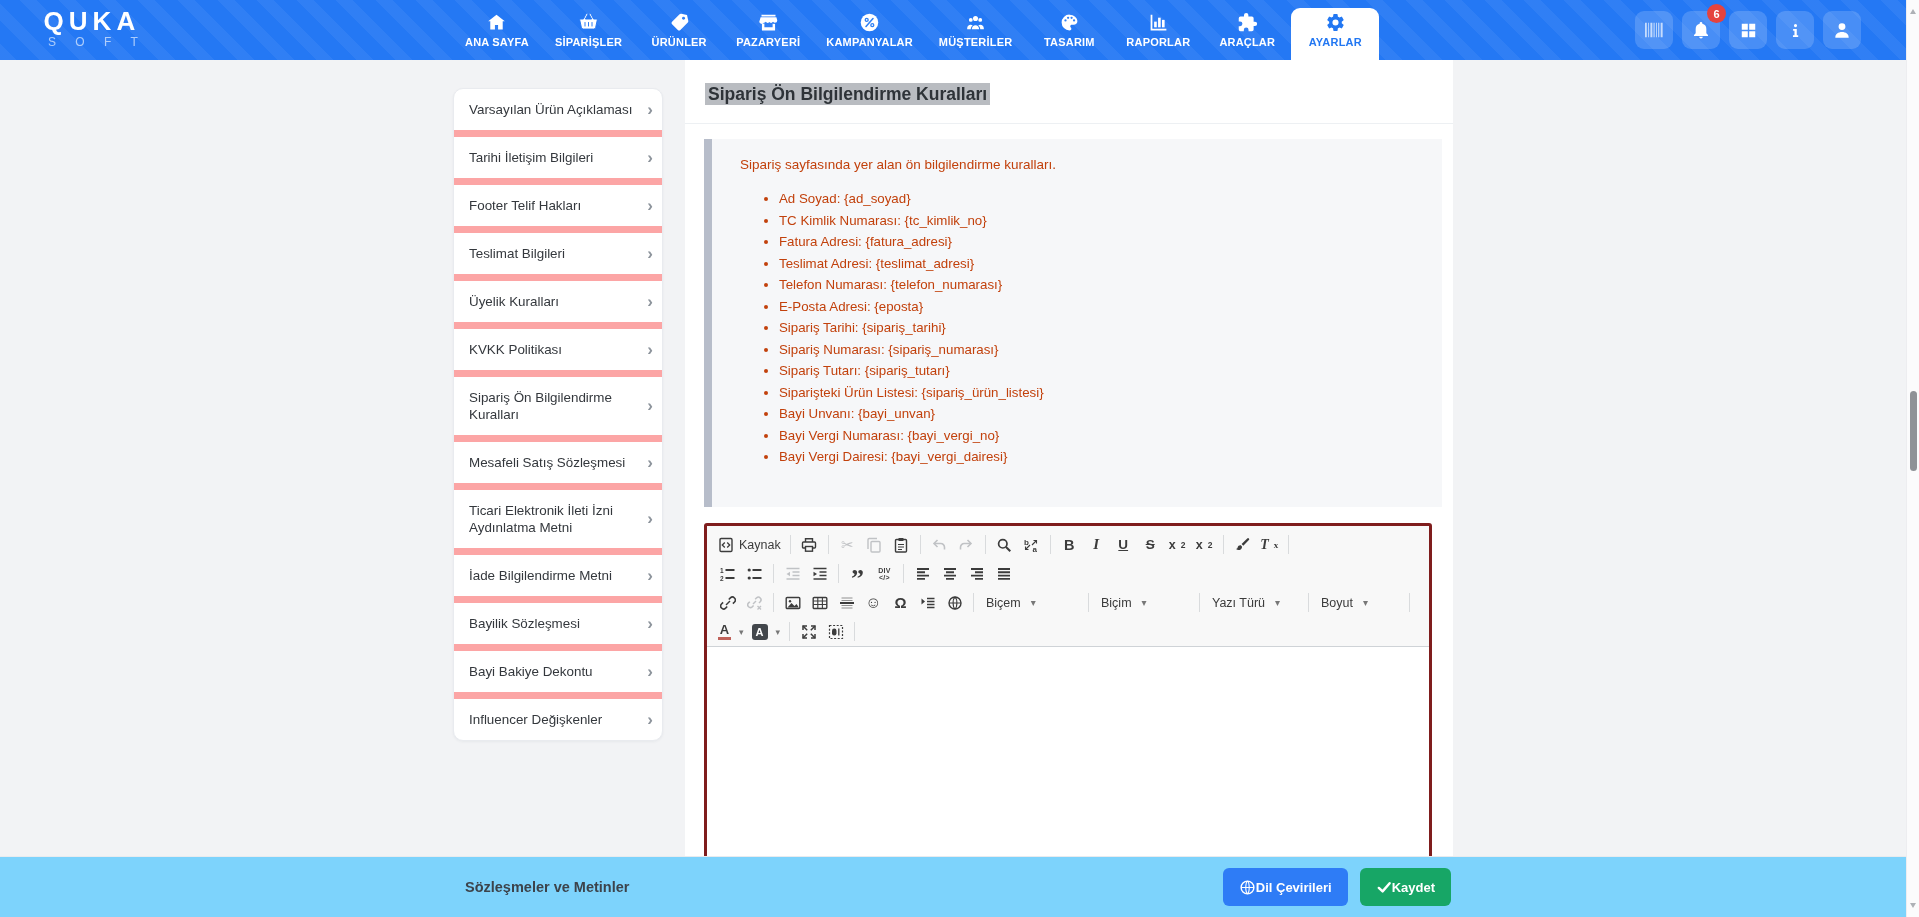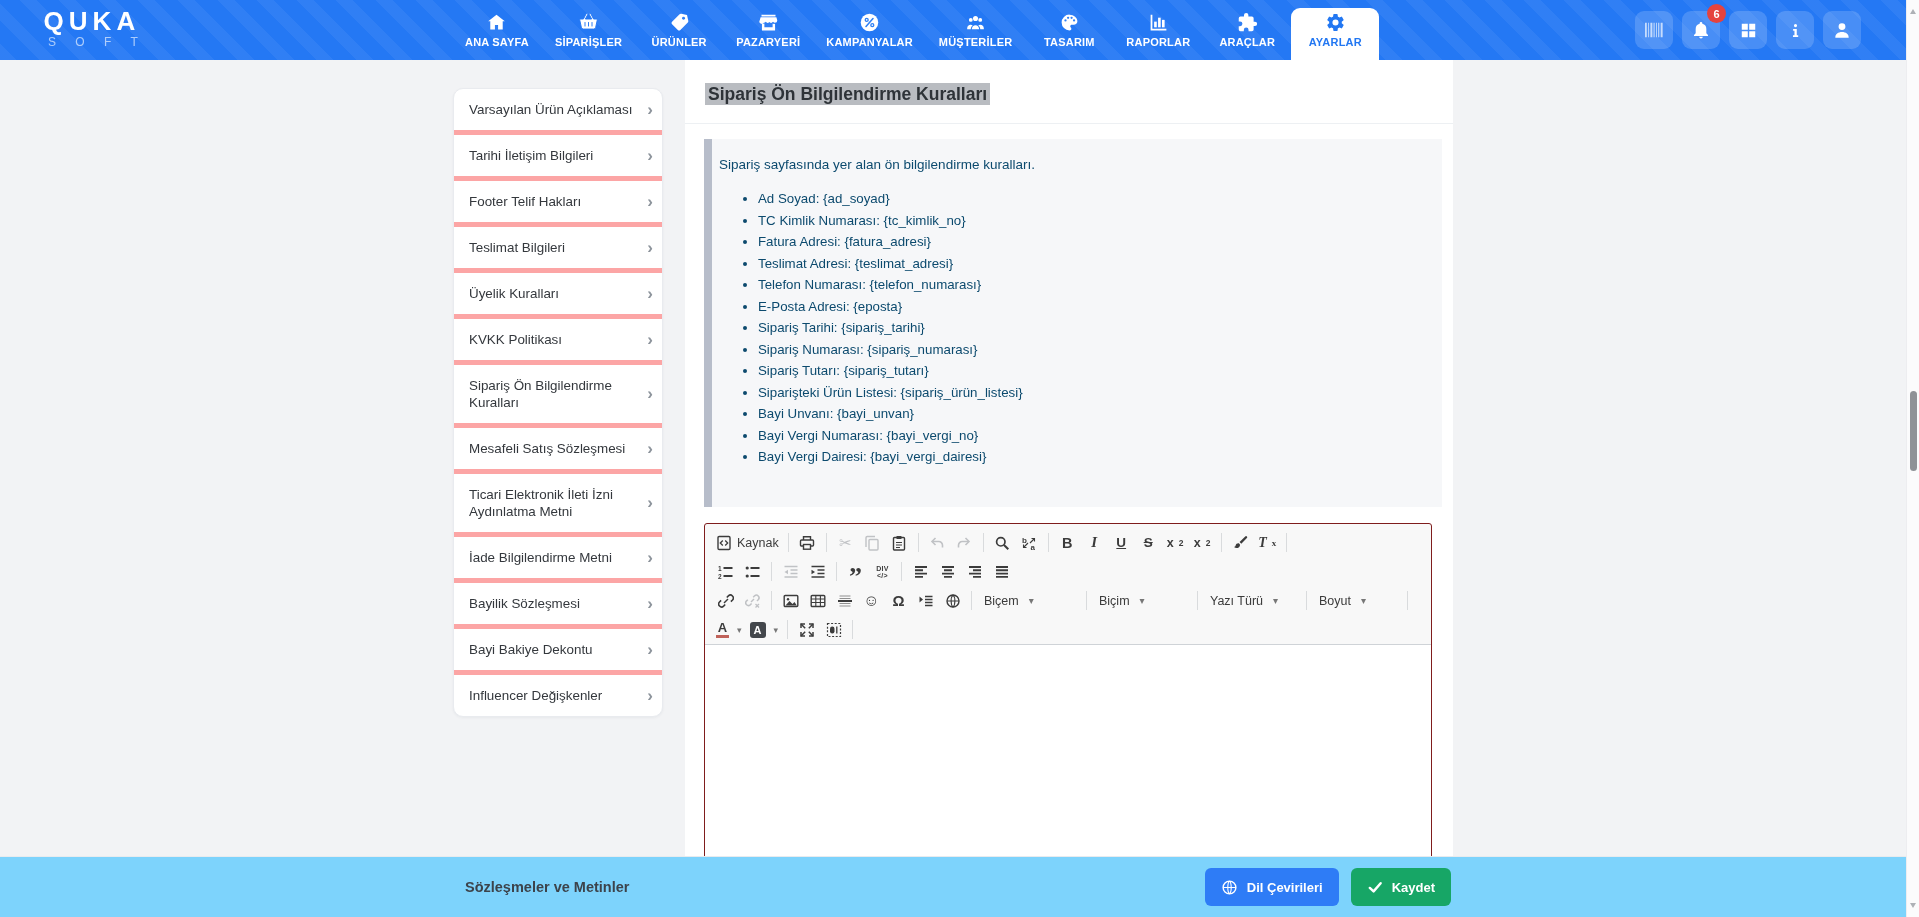--- a/index.html
+++ b/index.html
@@ -24,36 +24,36 @@
 .badge{position:absolute;top:-7px;right:-6px;min-width:19px;height:19px;border-radius:10px;background:#e5433e;color:#fff;font-size:11px;font-weight:700;display:flex;align-items:center;justify-content:center;padding:0 4px}
 
 
 .scrollbar{position:absolute;right:0;top:0;bottom:0;width:13px;background:#fbfbfc;border-left:1px solid #ededf0;z-index:9}
 .sb-up{position:absolute;top:6px;left:3px;width:0;height:0;border:3.5px solid transparent;border-bottom:5px solid #aeb1b6}
 .sb-dn{position:absolute;bottom:6px;left:3px;width:0;height:0;border:3.5px solid transparent;border-top:5px solid #aeb1b6}
 .sb-thumb{position:absolute;top:391px;left:2.5px;width:7px;height:80px;border-radius:4px;background:#8f9297}
 
 
 .sidebar{position:absolute;left:453px;top:88px;width:210px;background:#fff;border:1px solid #e9ebef;border-radius:10px;box-shadow:0 1px 3px rgba(20,30,50,.05);z-index:1;overflow:hidden}
-.sb-item{position:relative;padding:12px 24px 12px 15px;font-size:13.4px;line-height:17px;color:#34383d;border-bottom:5px solid #fca5a5;cursor:pointer}
+.sb-item{position:relative;padding:12px 24px 12px 15px;font-size:13.4px;line-height:17px;color:#34383d;border-bottom:7px solid #fca5a5;cursor:pointer}
 .sb-item:last-child{border-bottom:none}
 .sb-item .chev{position:absolute;right:9px;top:50%;transform:translateY(-52%);color:#8d949c;font-size:17px;font-weight:700;line-height:1}
 
 
 .main{position:absolute;left:685px;top:60px;width:768px;bottom:60px;background:#fff;overflow:hidden}
 .title-row{position:absolute;top:0;left:0;right:0;height:64px;border-bottom:1px solid #edf0f3;padding:24px 20px 0}
 .page-title{display:inline;font-size:17.5px;font-weight:600;color:#2e3338;background:#b9bcc1;padding:1px 3px}
-.info-box{position:absolute;left:19px;right:11px;top:79px;height:368px;background:#f6f7f9;border-left:8px solid #b7bdca;padding:15px 7px 18px;color:#0c4a6e;font-size:13.5px;overflow:hidden}
+.info-box{position:absolute;left:19px;right:11px;top:79px;height:368px;background:#f6f7f9;border-left:8px solid #b7bdca;padding:15px 28px 18px;color:#c2410c;font-size:13.5px;overflow:hidden}
 .info-intro{line-height:21px;margin-bottom:13px}
 .info-sub{line-height:21px}
 .info-box ul{margin:2px 0 0;padding-left:39px}
 .info-box li{line-height:21.5px;font-size:13.3px}
 
 
-.editor{position:absolute;left:19px;right:21px;top:463px;bottom:-2px;border:1px solid #7f1d1d;border-radius:3px;background:#f8f8f8;display:flex;flex-direction:column}
+.editor{position:absolute;left:19px;right:21px;top:463px;bottom:-2px;border:3px solid #7f1d1d;border-radius:3px;background:#f8f8f8;display:flex;flex-direction:column}
 .tb-row{display:flex;align-items:center;padding:2px 7px;min-height:28px}
 .tb-row:first-child{padding-top:6px}
 .tb{display:inline-flex;align-items:center;justify-content:center;min-width:25px;height:25px;border-radius:3px;color:#3c3c3c;cursor:pointer;padding:0 3px;gap:5px;margin:0 1px}
 .tb.dis{color:#c0c2c5;cursor:default}
 .tb .txt{font-size:12.5px;color:#3c3c3c}
 .sep{width:1px;height:19px;background:#d9dbdd;margin:0 5px;flex:0 0 auto}
 .g-b{font-weight:800;font-size:14.5px}
 .g-i{font-style:italic;font-family:"Liberation Serif",serif;font-size:15px;font-weight:700}
 .g-u{text-decoration:underline;font-size:13.5px;font-weight:700}
 .g-st{text-decoration:line-through;font-weight:700;font-size:13.5px}
@@ -73,21 +73,21 @@
 .caret{color:#777;font-size:9px;font-style:normal;font-weight:400;margin-left:3px}
 .dd{display:inline-flex;align-items:center;justify-content:flex-start;height:25px;padding:0 7px;color:#3b3b3b;font-size:12.5px;cursor:pointer}
 .dd .caret{font-size:10px;margin-left:10px}
 .w1{width:104px}.w2{width:100px}.w3{width:98px}.w4{width:90px}
 .ed-content{flex:1;background:#fff;border-top:1px solid #cfd3d7;cursor:text}
 
 
 .footer{position:absolute;left:0;right:0;bottom:0;height:60px;background:#7dd3fc;box-shadow:0 -1px 0 #e9ebee;z-index:6}
 .ft-title{position:absolute;left:465px;top:50%;transform:translateY(-50%);font-size:14.5px;font-weight:700;color:#3c434b}
 .ft-actions{position:absolute;right:468px;top:50%;transform:translateY(-50%);display:flex;gap:12px}
-.btn{display:inline-flex;align-items:center;gap:9px;height:38px;padding:0 16px;border-radius:6px;color:#fff;font-size:13px;font-weight:700;cursor:pointer;border:none;white-space:nowrap}
+.btn{display:inline-flex;align-items:center;height:38px;padding:0 16px;border-radius:6px;color:#fff;font-size:13px;font-weight:700;cursor:pointer;border:none;white-space:nowrap}
 .btn-blue{background:#2e7cf6}
 .btn-green{background:#17a666}
 </style>
 </head>
 <body>
 
 <div class="header">
   <div class="logo">
     <div class="nm">QUKA</div>
     <div class="sb">S O F T</div>

